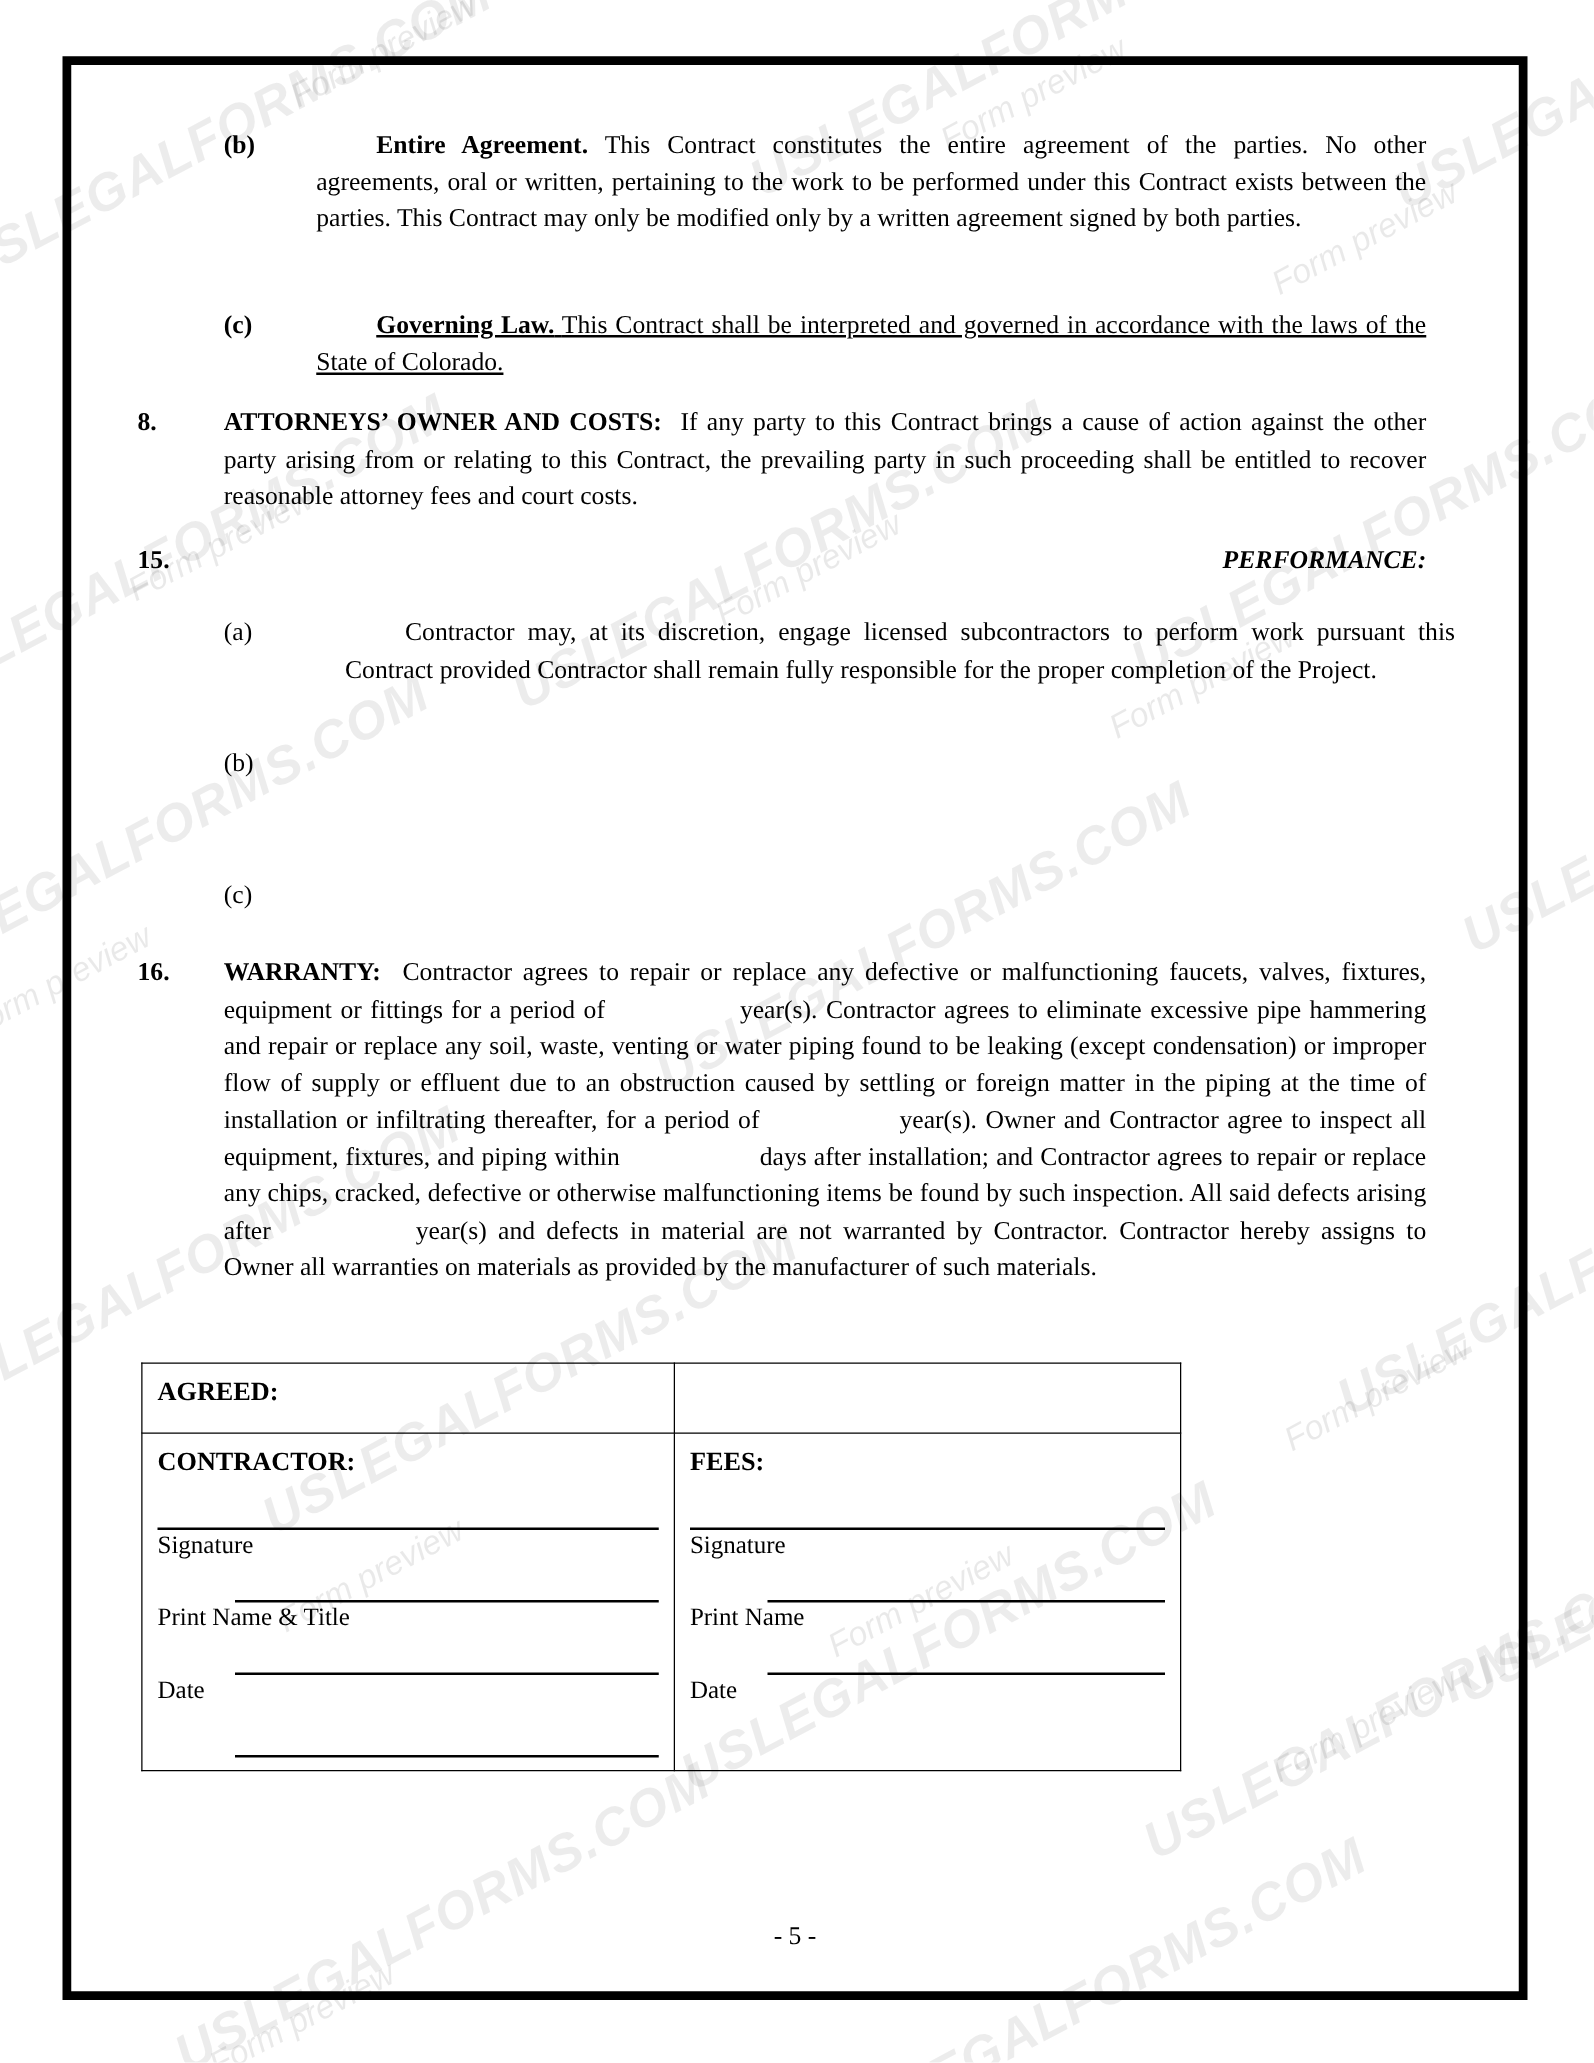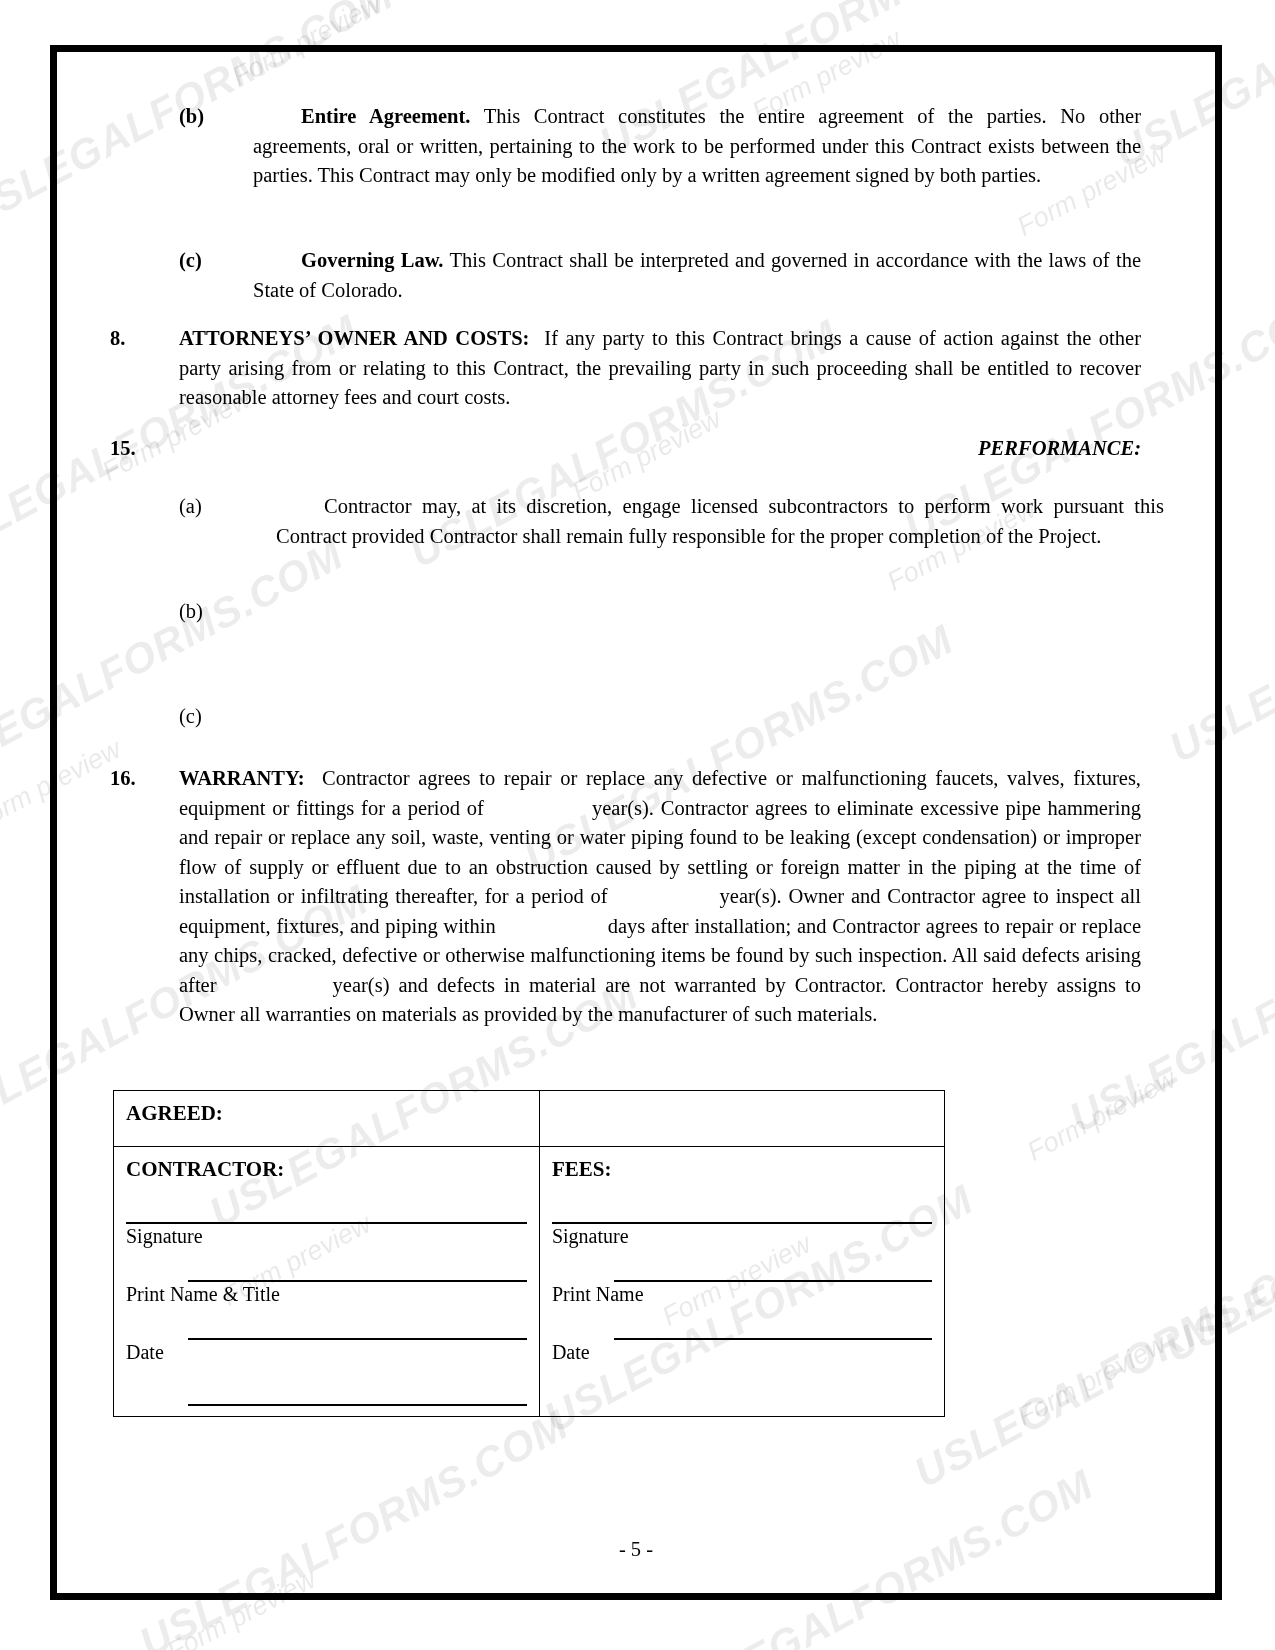--- a/index.html
+++ b/index.html
@@ -177,21 +177,21 @@
 <div id="page-frame">
   <div id="content">
 
     <div class="marker" style="left:122px; top:50px;">(b)</div>
     <div class="para" style="left:196px; top:50px; width:888px; text-indent:48px;">
       <span class="lbl">Entire Agreement.</span>
       <span>This Contract constitutes the entire agreement of the parties. No other agreements, oral or written, pertaining to the work to be performed under this Contract exists between the parties. This Contract may only be modified only by a written agreement signed by both parties.</span>
     </div>
 
     <div class="marker" style="left:122px; top:194px;">(c)</div>
-    <div class="para" style="left:196px; top:194px; width:888px; text-indent:48px;">
+    <div class="para" style="left:196px; top:194px; width:888px; text-indent:48px;text-decoration:underline;">
       <span class="lbl">Governing Law.</span>
       <span>This Contract shall be interpreted and governed in accordance with the laws of the State of Colorado.</span>
     </div>
 
     <div class="marker" style="left:53px; top:272px;">8.</div>
     <div class="para" style="left:122px; top:272px; width:962px;">
       <span class="lbl">ATTORNEYS’ OWNER AND COSTS:</span>&nbsp;&nbsp;<span>If any party to this Contract brings a cause of action against the other party arising from or relating to this Contract, the prevailing party in such proceeding shall be entitled to recover reasonable attorney fees and court costs.</span>
     </div>
 
     <div class="marker" style="left:53px; top:382px;">15.</div>

